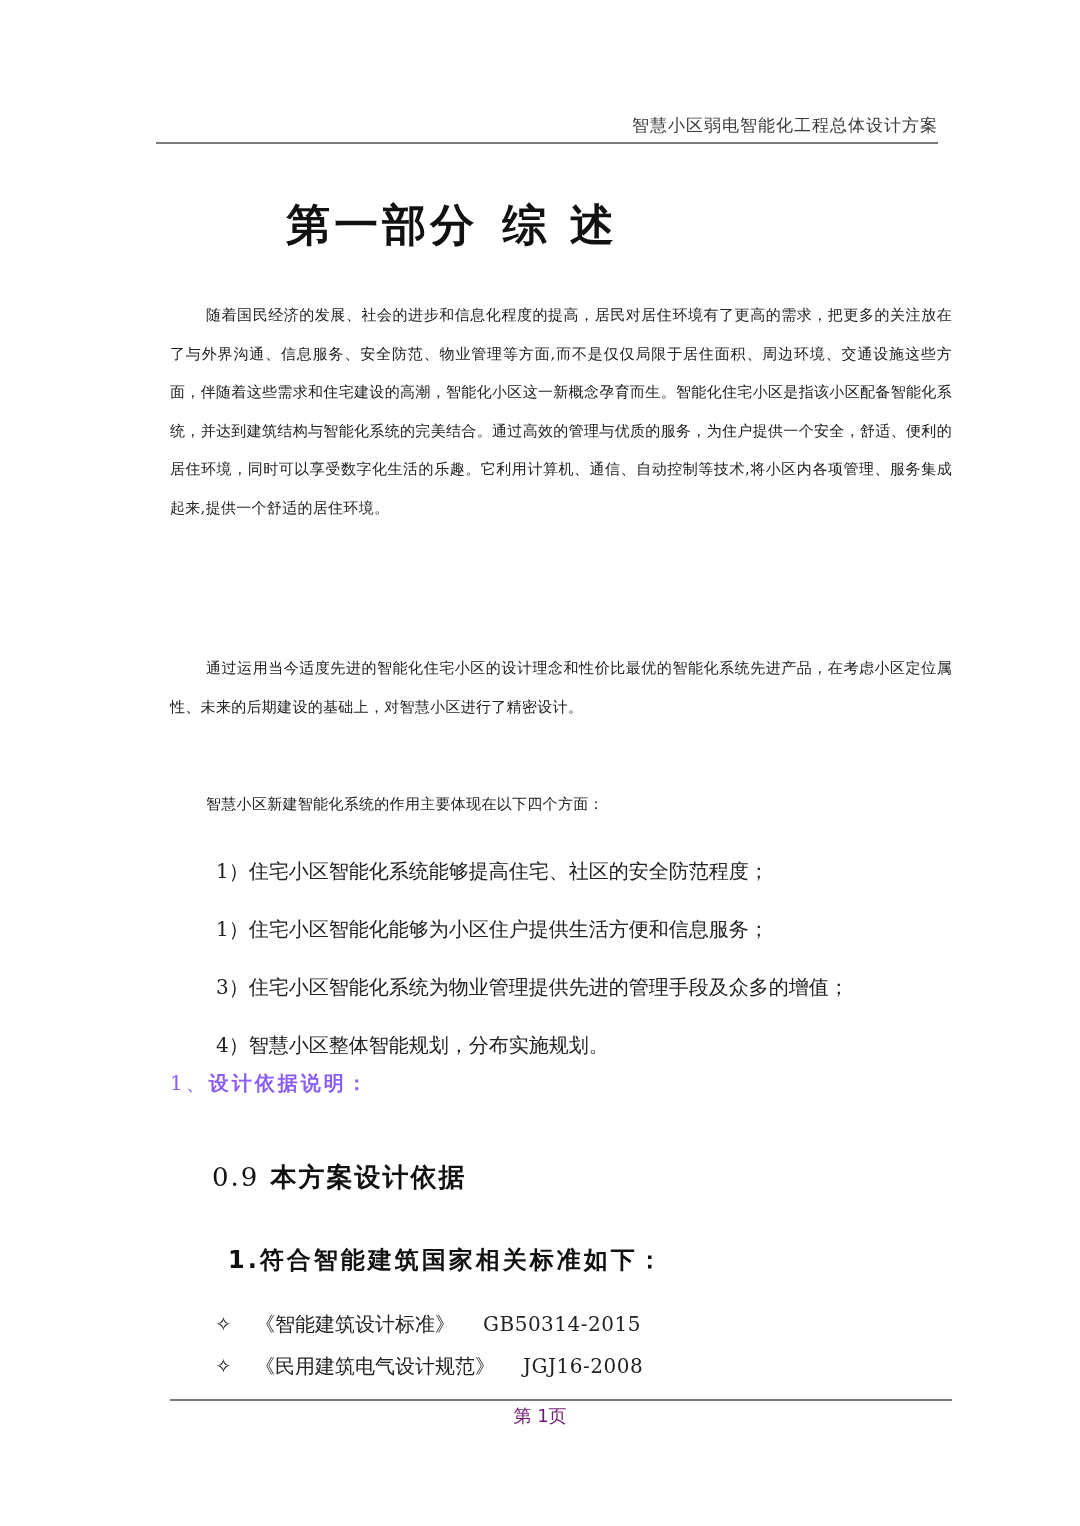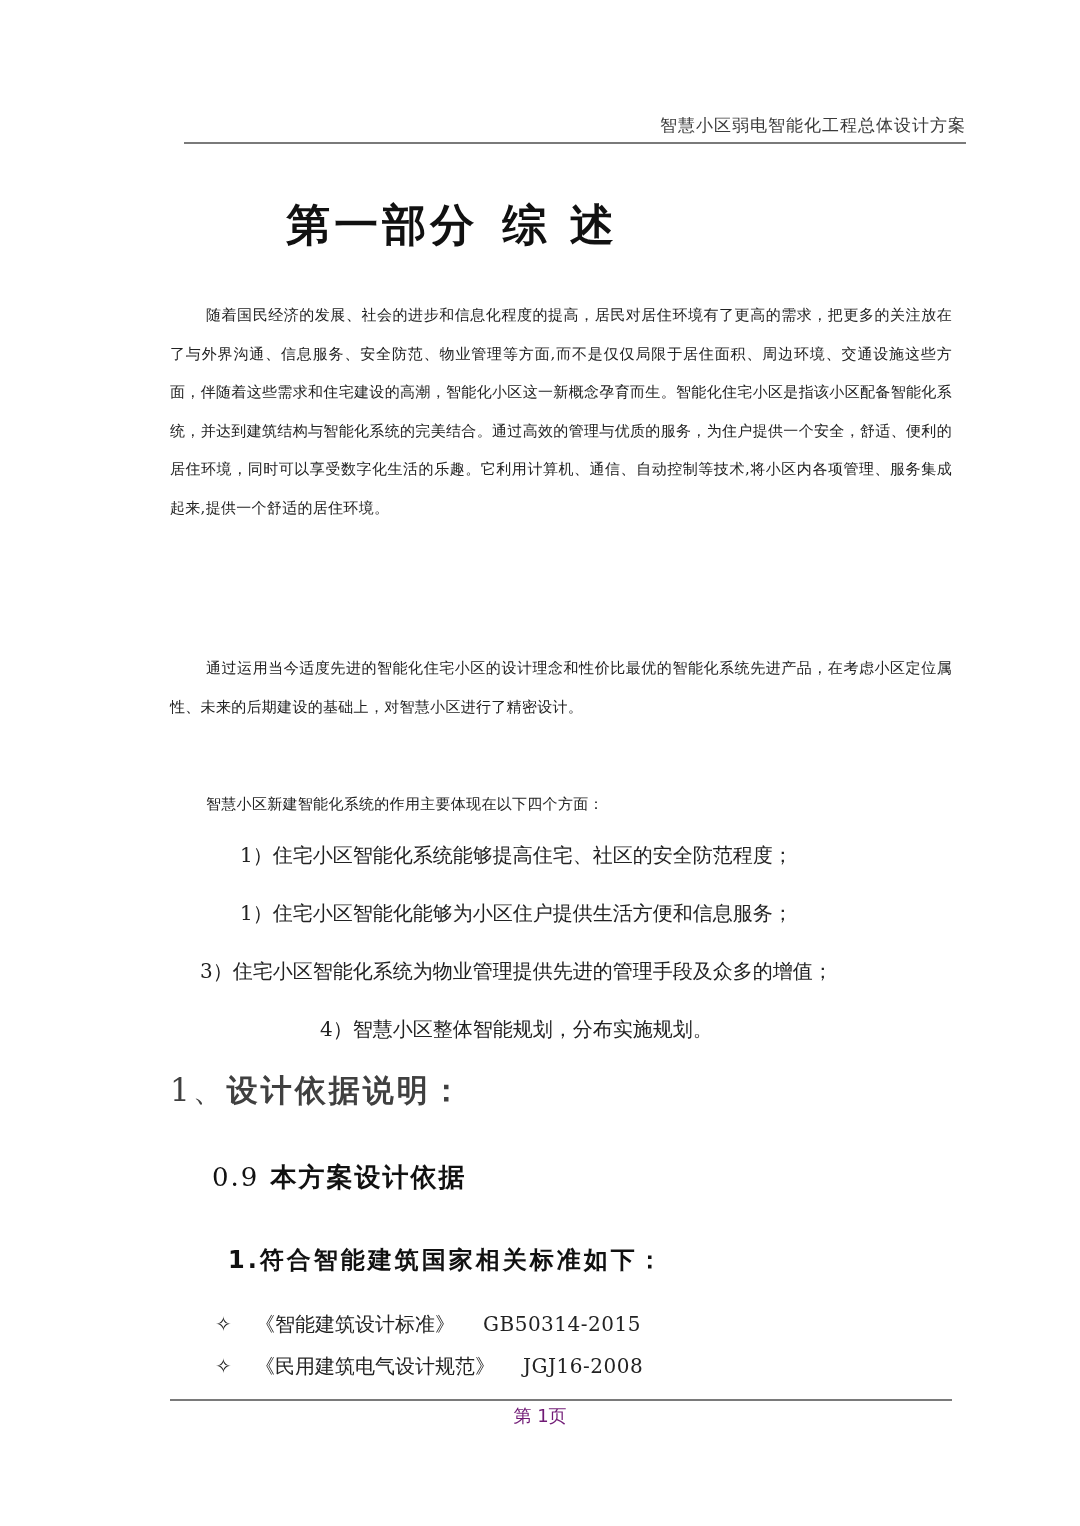--- a/index.html
+++ b/index.html
@@ -10,21 +10,21 @@
     body {
       width: 1080px;
       height: 1526px;
       position: relative;
       overflow: hidden;
       font-family: "DejaVu Serif", "Liberation Serif", serif;
       color: #1a1a1a;
     }
     .page-header {
       position: absolute;
-      left: 184px;
+      left: 156px;
       top: 112px;
       width: 782px;
       height: 30px;
       border-bottom: 2px solid #7a7a7a;
       text-align: right;
     }
     .header-title {
       position: absolute;
       right: 0;
       top: 2px;
@@ -59,39 +59,38 @@
       letter-spacing: 0.3px;
     }
     .indent { text-indent: 36px; }
     .p1 { top: 296px; }
     .p2 { top: 649px; }
     .p3 { top: 785px; }
     .list {
       position: absolute;
       left: 200px;
       top: 835px;
-      margin: 0;
+      margin: 16px;
       padding: 0;
       list-style: none;
       font-size: 20px;
       color: #222;
       font-family: "DejaVu Serif", serif;
-      text-align: center;
     }
     .list li {
       height: 58px;
       line-height: 40px;
     }
     .h1 {
       position: absolute;
       left: 170px;
       top: 1070px;
-      font-size: 31px;
-      font-weight: bold;
-      color: #404040;
+      font-size: 20px;
+      font-weight: bold;
+      color: #8b5cf6;
       font-family: "DejaVu Sans", sans-serif;
       letter-spacing: 3px;
     }
     .h1 .num { font-family: "DejaVu Serif", serif; font-weight: normal; }
     .h2 {
       position: absolute;
       left: 212px;
       top: 1160px;
       font-size: 26px;
       font-weight: bold;

